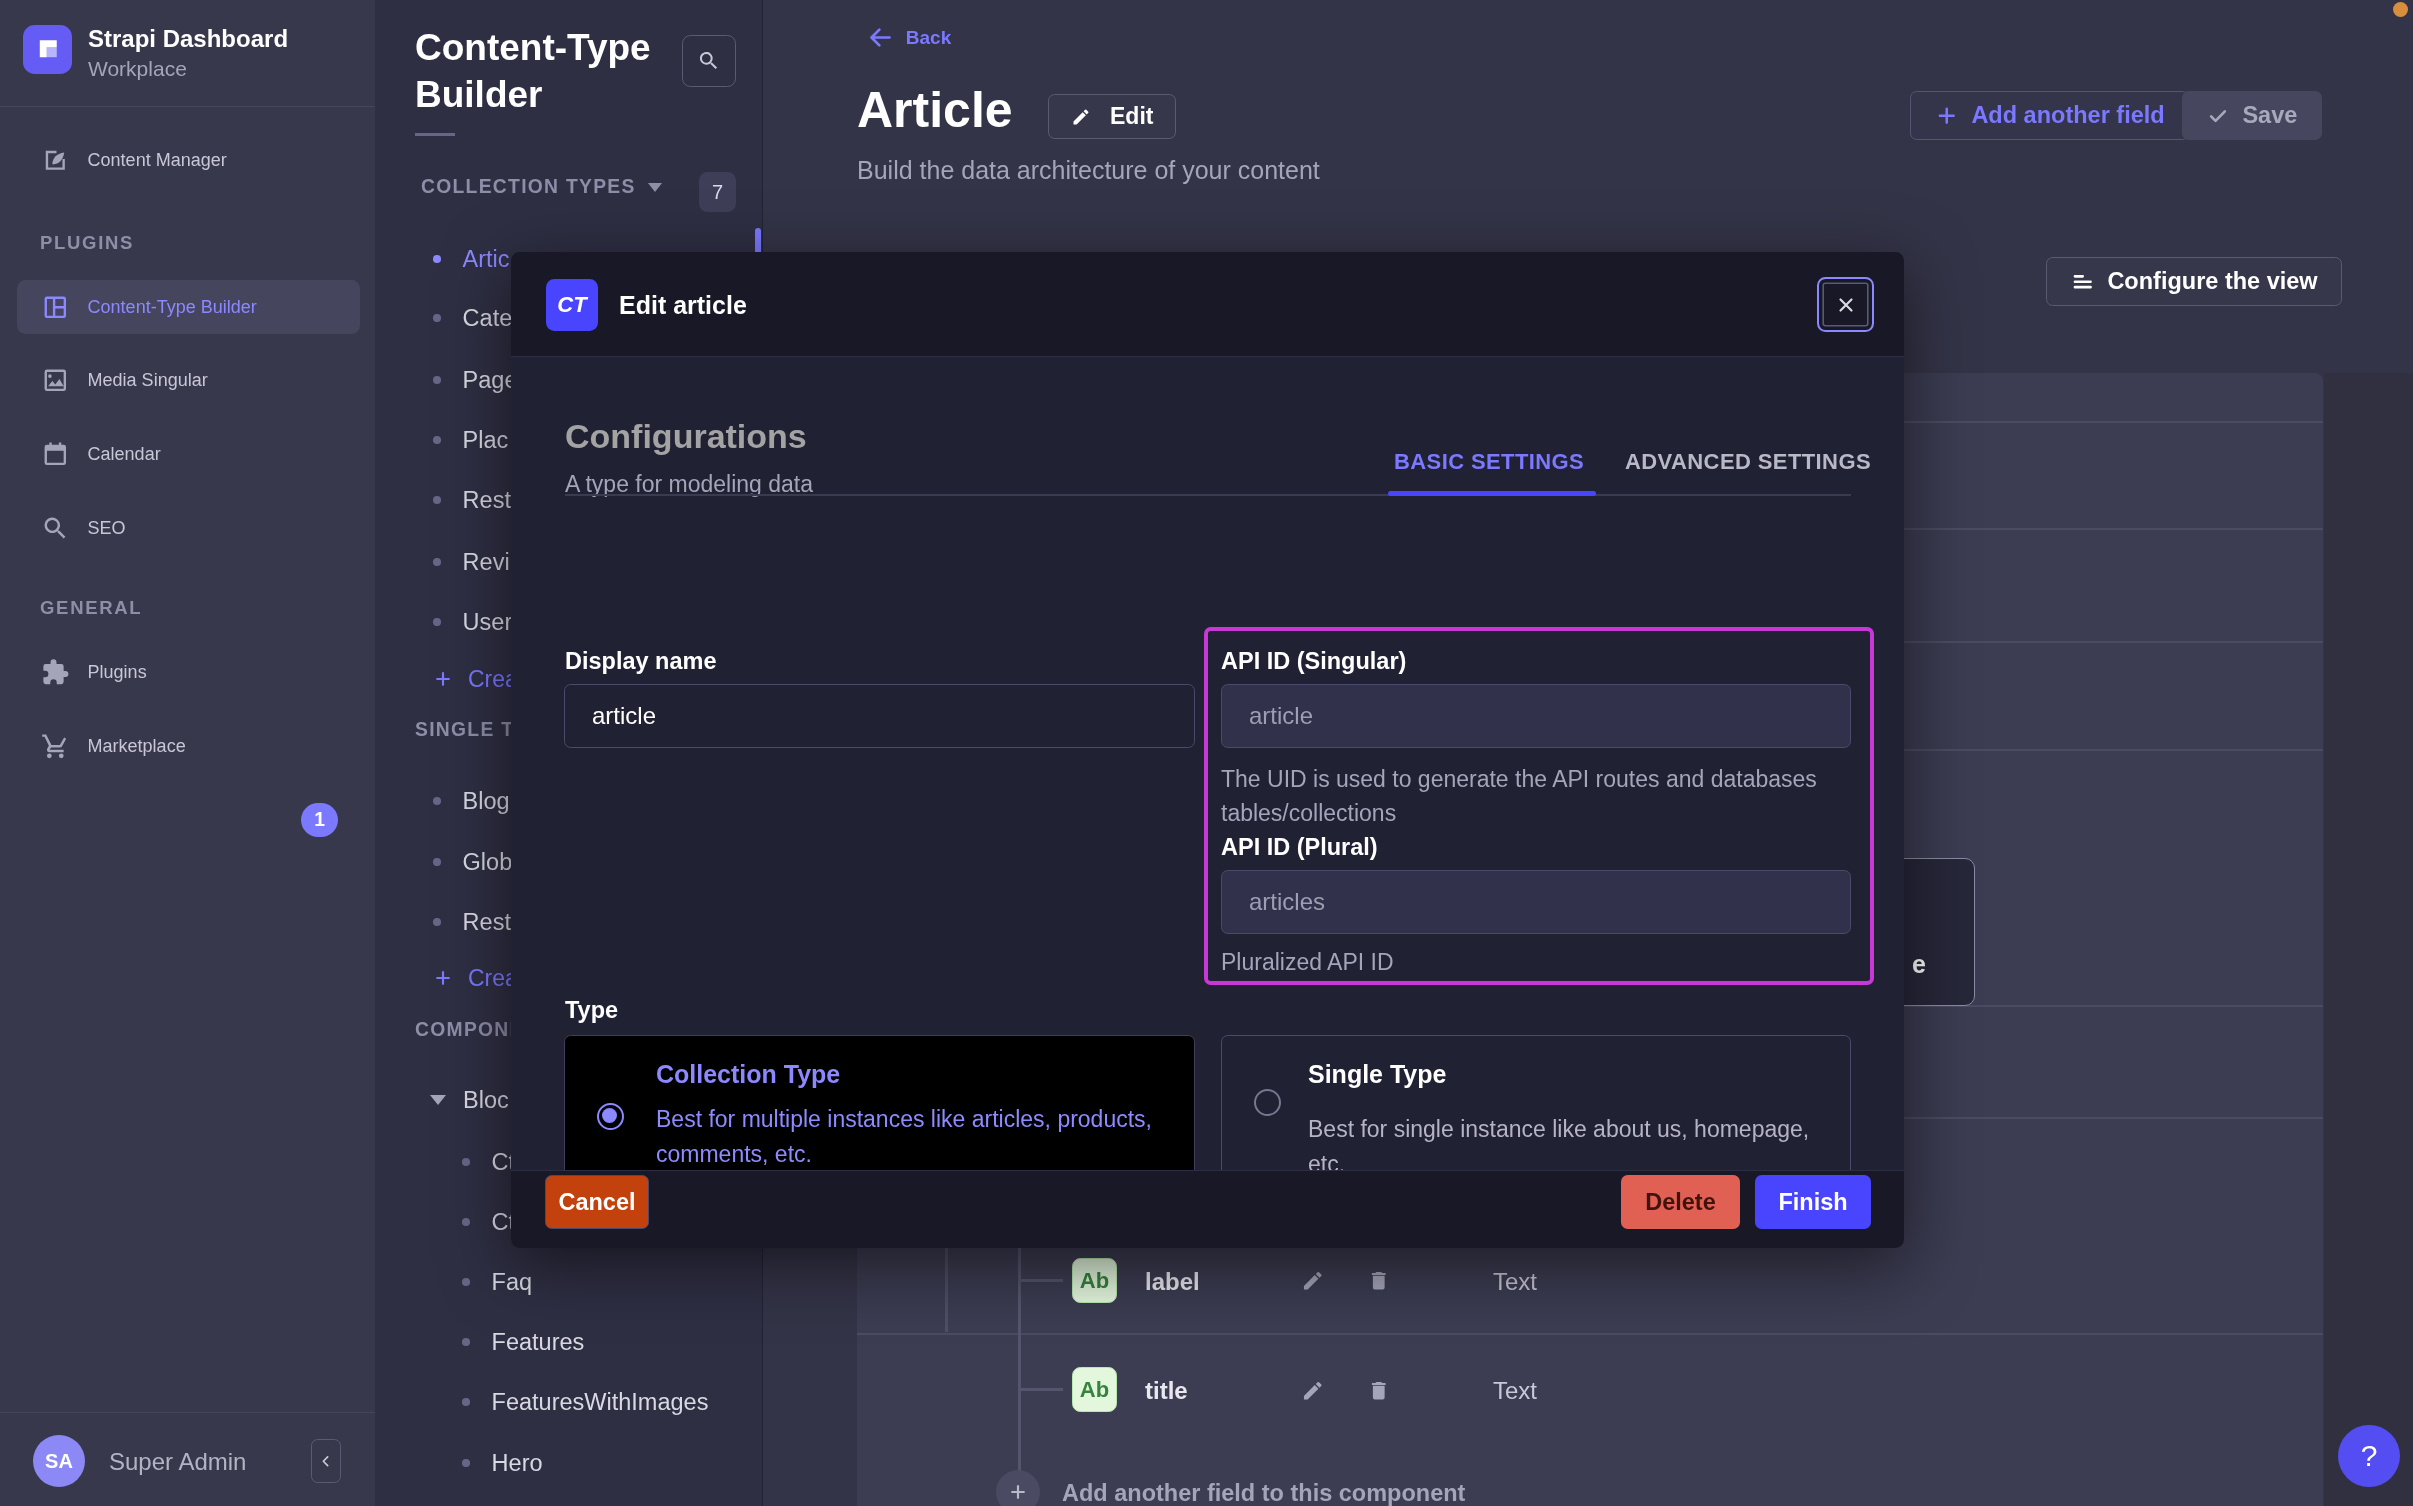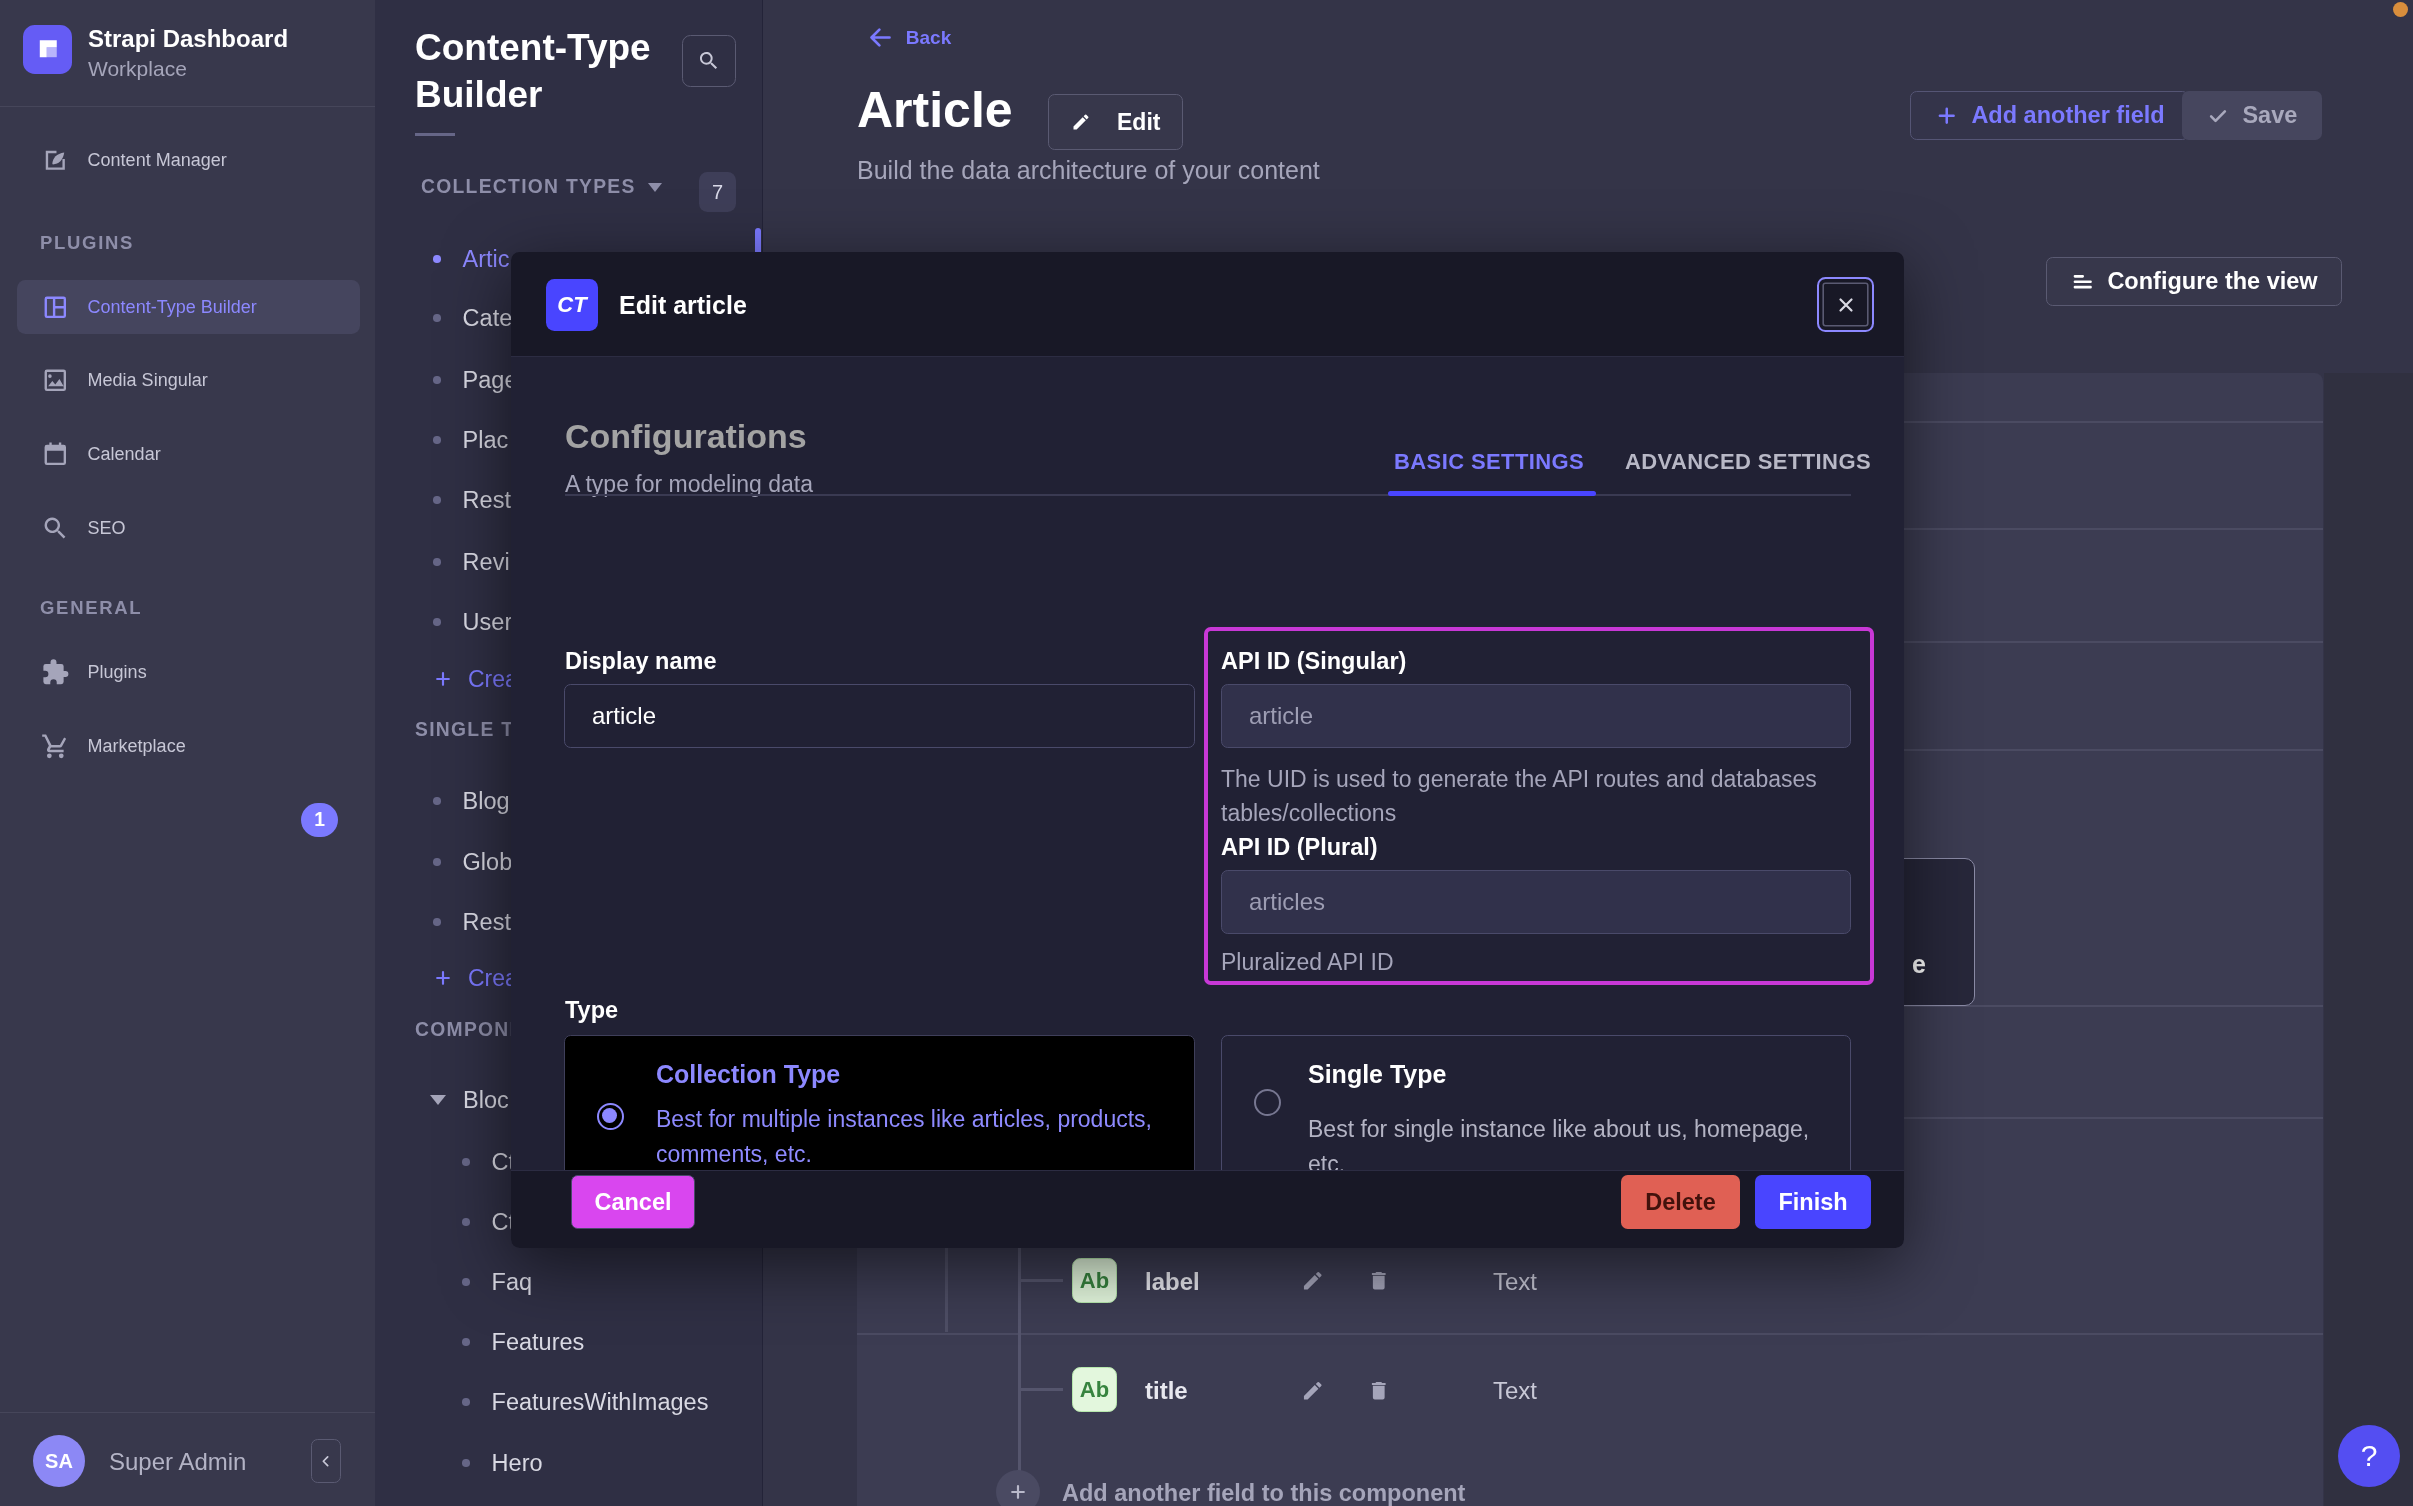--- a/index.html
+++ b/index.html
@@ -28,23 +28,23 @@
   .addrow-circle svg{width:20px;height:20px;}
   .addrow-text{position:absolute;font-size:23.5px;font-weight:bold;color:#a5a5ba;}
   .ebox{position:absolute;left:1847px;top:858px;width:128px;height:148px;border-radius:10px;
     background:#27273a;border:1.7px solid #8a8aa5;}
   .ebox span{position:absolute;left:64px;top:91px;font-size:25px;font-weight:bold;color:#fff;}
 
   .back{position:absolute;left:861px;top:23px;display:flex;align-items:center;gap:11.8px;
     color:#7b79ff;font-size:19px;font-weight:bold;background:none;border:none;cursor:pointer;}
   .back svg{width:27px;height:27px;}
   .pagetitle{position:absolute;left:857px;top:81px;font-size:50px;font-weight:bold;color:#fff;}
-  .editbtn{position:absolute;left:1048px;top:94px;height:56px;padding:0 22px;border-radius:6.7px;
+  .editbtn{position:absolute;left:1048px;top:94px;height:45px;padding:0 22px;border-radius:6.7px;
     border:1.7px solid #5a5a72;background:rgba(255,255,255,0.02);color:#fff;font-size:23px;font-weight:bold;
-    display:flex;align-items:center;gap:26px;cursor:pointer;font-family:inherit;}
+    display:flex;align-items:center;gap:19px;cursor:pointer;font-family:inherit;}
   .editbtn svg{width:20px;height:20px;color:#fff;}
   .pagesub{position:absolute;left:857px;top:156px;font-size:25px;color:#a5a5ba;}
   .addfieldbtn{position:absolute;left:1910px;top:91px;height:49px;padding:0 23.5px;border-radius:6.7px;
     border:1.7px solid #555575;background:#34344a;color:#7b79ff;font-size:23.5px;font-weight:bold;
     display:flex;align-items:center;gap:13.4px;cursor:pointer;font-family:inherit;}
   .addfieldbtn svg{width:23.5px;height:23.5px;}
   .savebtn{position:absolute;left:2182px;top:91px;height:49px;padding:0 25px;border-radius:6.7px;border:none;
     background:#46465e;color:#a9a9bd;font-size:23.5px;font-weight:bold;display:flex;align-items:center;gap:13.4px;
     cursor:pointer;font-family:inherit;}
   .savebtn svg{width:22px;height:22px;}
@@ -139,21 +139,21 @@
   .radio{position:absolute;width:27px;height:27px;border-radius:50%;}
   .radio.sel{border:2.5px solid #8c88ff;}
   .radio.sel::after{content:"";position:absolute;left:3.4px;top:3.4px;width:15px;height:15px;border-radius:50%;background:#8c88ff;}
   .radio.unsel{border:2.5px solid #777791;}
   .tc-title{position:absolute;font-size:25px;font-weight:bold;}
   .tc-desc{position:absolute;font-size:23px;line-height:35px;}
   .modal-foot{position:absolute;left:0;top:918px;width:1393px;height:78px;background:#181826;
     border-radius:0 0 8.4px 8.4px;border-top:1.7px solid #2c2c42;}
   .btn{position:absolute;top:4.2px;height:54px;border-radius:6.7px;font-size:23.5px;font-weight:bold;
     font-family:inherit;cursor:pointer;display:flex;align-items:center;justify-content:center;}
-  .btn.cancel{left:34px;width:124px;background:#d946ef;border:1.7px solid #4a4a6a;color:#fff;margin-left:26px;}
+  .btn.cancel{left:34px;width:104px;background:#c2410c;border:1.7px solid #4a4a6a;color:#fff;}
   .btn.delete{left:1110px;width:119px;background:#e06054;border:none;color:#42120c;}
   .btn.finish{left:1244px;width:116px;background:#4945ff;border:none;color:#fff;}
 
   .orange-dot{position:absolute;left:2393px;top:1.7px;width:15px;height:15px;border-radius:50%;background:#d98e3c;}
   .helpbtn{position:absolute;left:2338px;top:1425px;width:62px;height:62px;border-radius:50%;background:#544ef2;
     border:none;color:#fff;font-size:30px;font-family:inherit;cursor:pointer;}
 </style>
 </head>
 <body>
 

